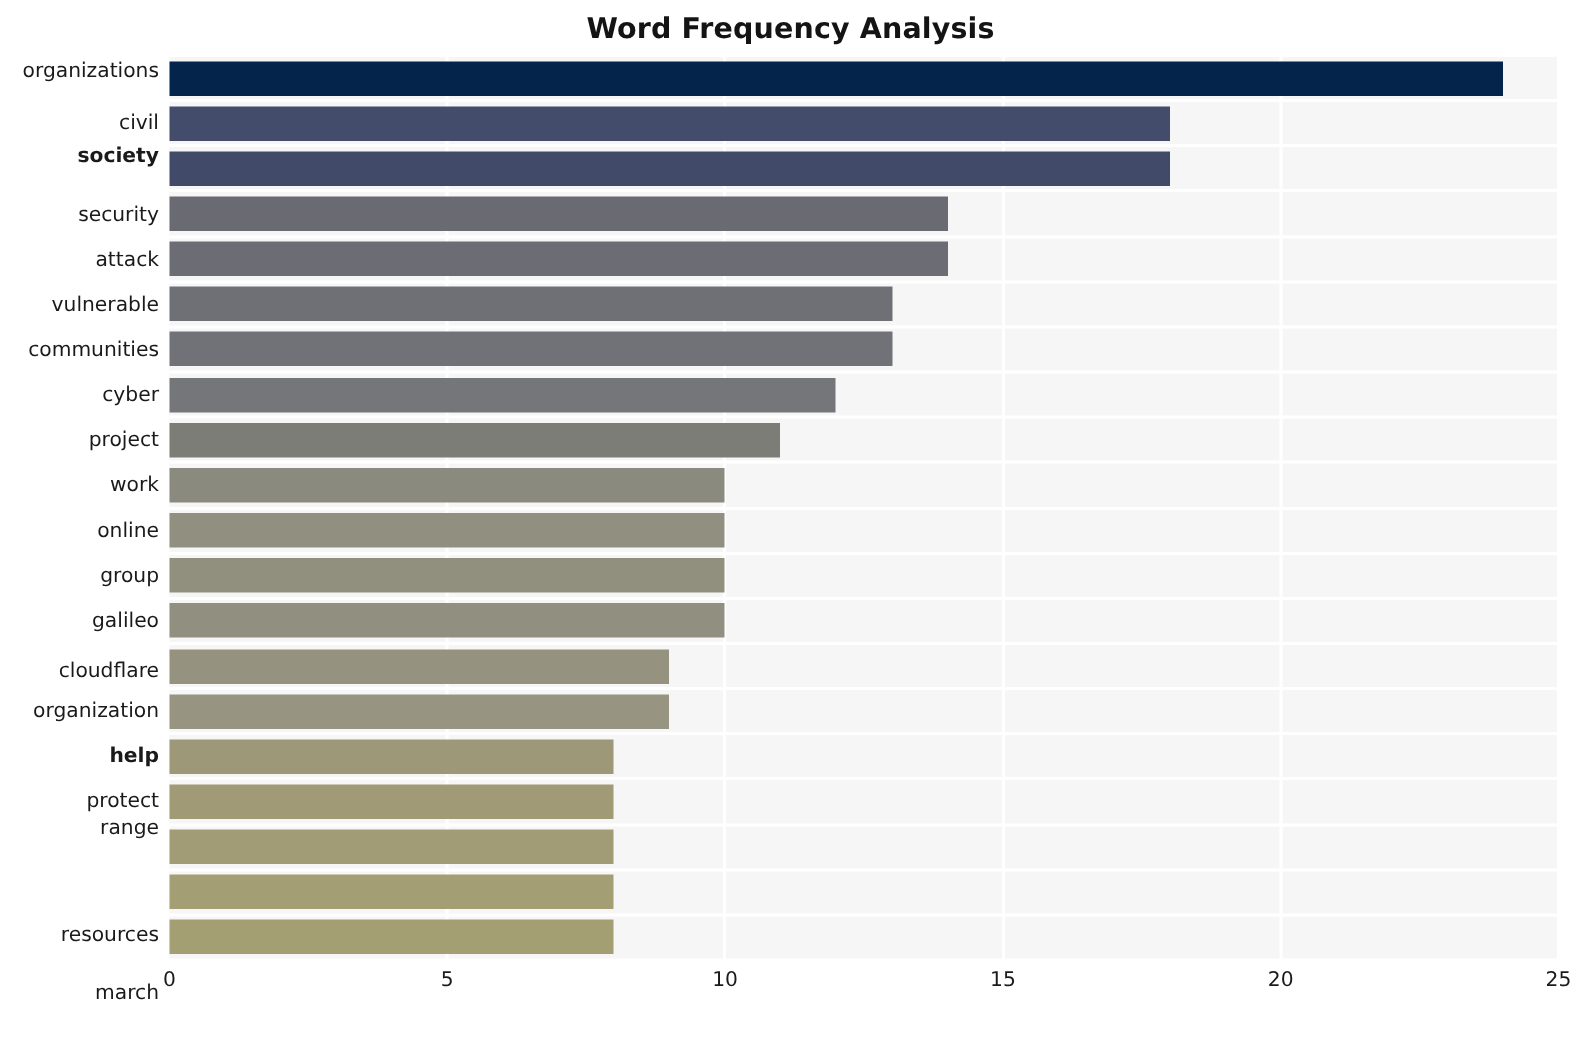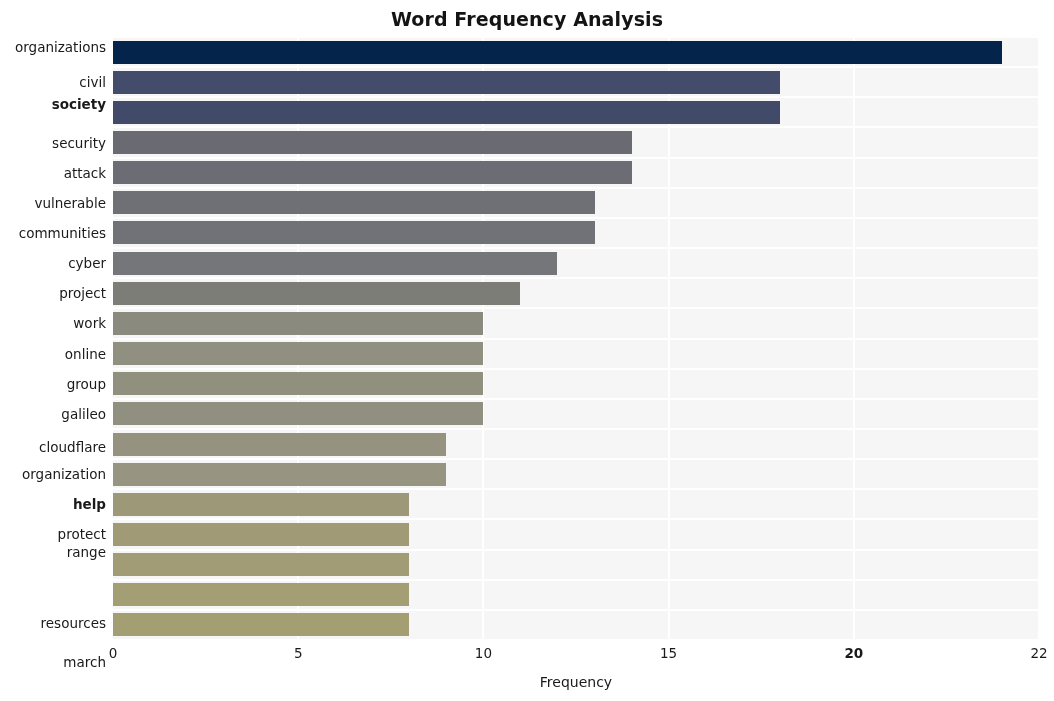--- a/index.html
+++ b/index.html
@@ -203,19 +203,18 @@
       <div class="y-label" style="top: 507px;">range</div>
       <div class="y-label" style="top: 549.775px; margin-top: 28px;">resources</div>
       <div class="y-label" style="top: 600px; margin-top: 17px;">march</div>
     </div>
 
   <div id="x-ticks">
       <div class="x-tick" style="left: 0px;">0</div>
       <div class="x-tick" style="left: 185.2px;">5</div>
       <div class="x-tick" style="left: 370.4px;">10</div>
       <div class="x-tick" style="left: 555.6px;">15</div>
-      <div class="x-tick" style="left: 740.8px; font-weight: bold;">20</div>
-      <div class="x-tick" style="left: 926px;">22</div>
+      <div class="x-tick" style="left: 740.8px;">20</div>
+      <div class="x-tick" style="left: 926px;">25</div>
     </div>
 
-  <div id="x-axis-label">Frequency</div>
 
 </div>
 
 </body></html>

